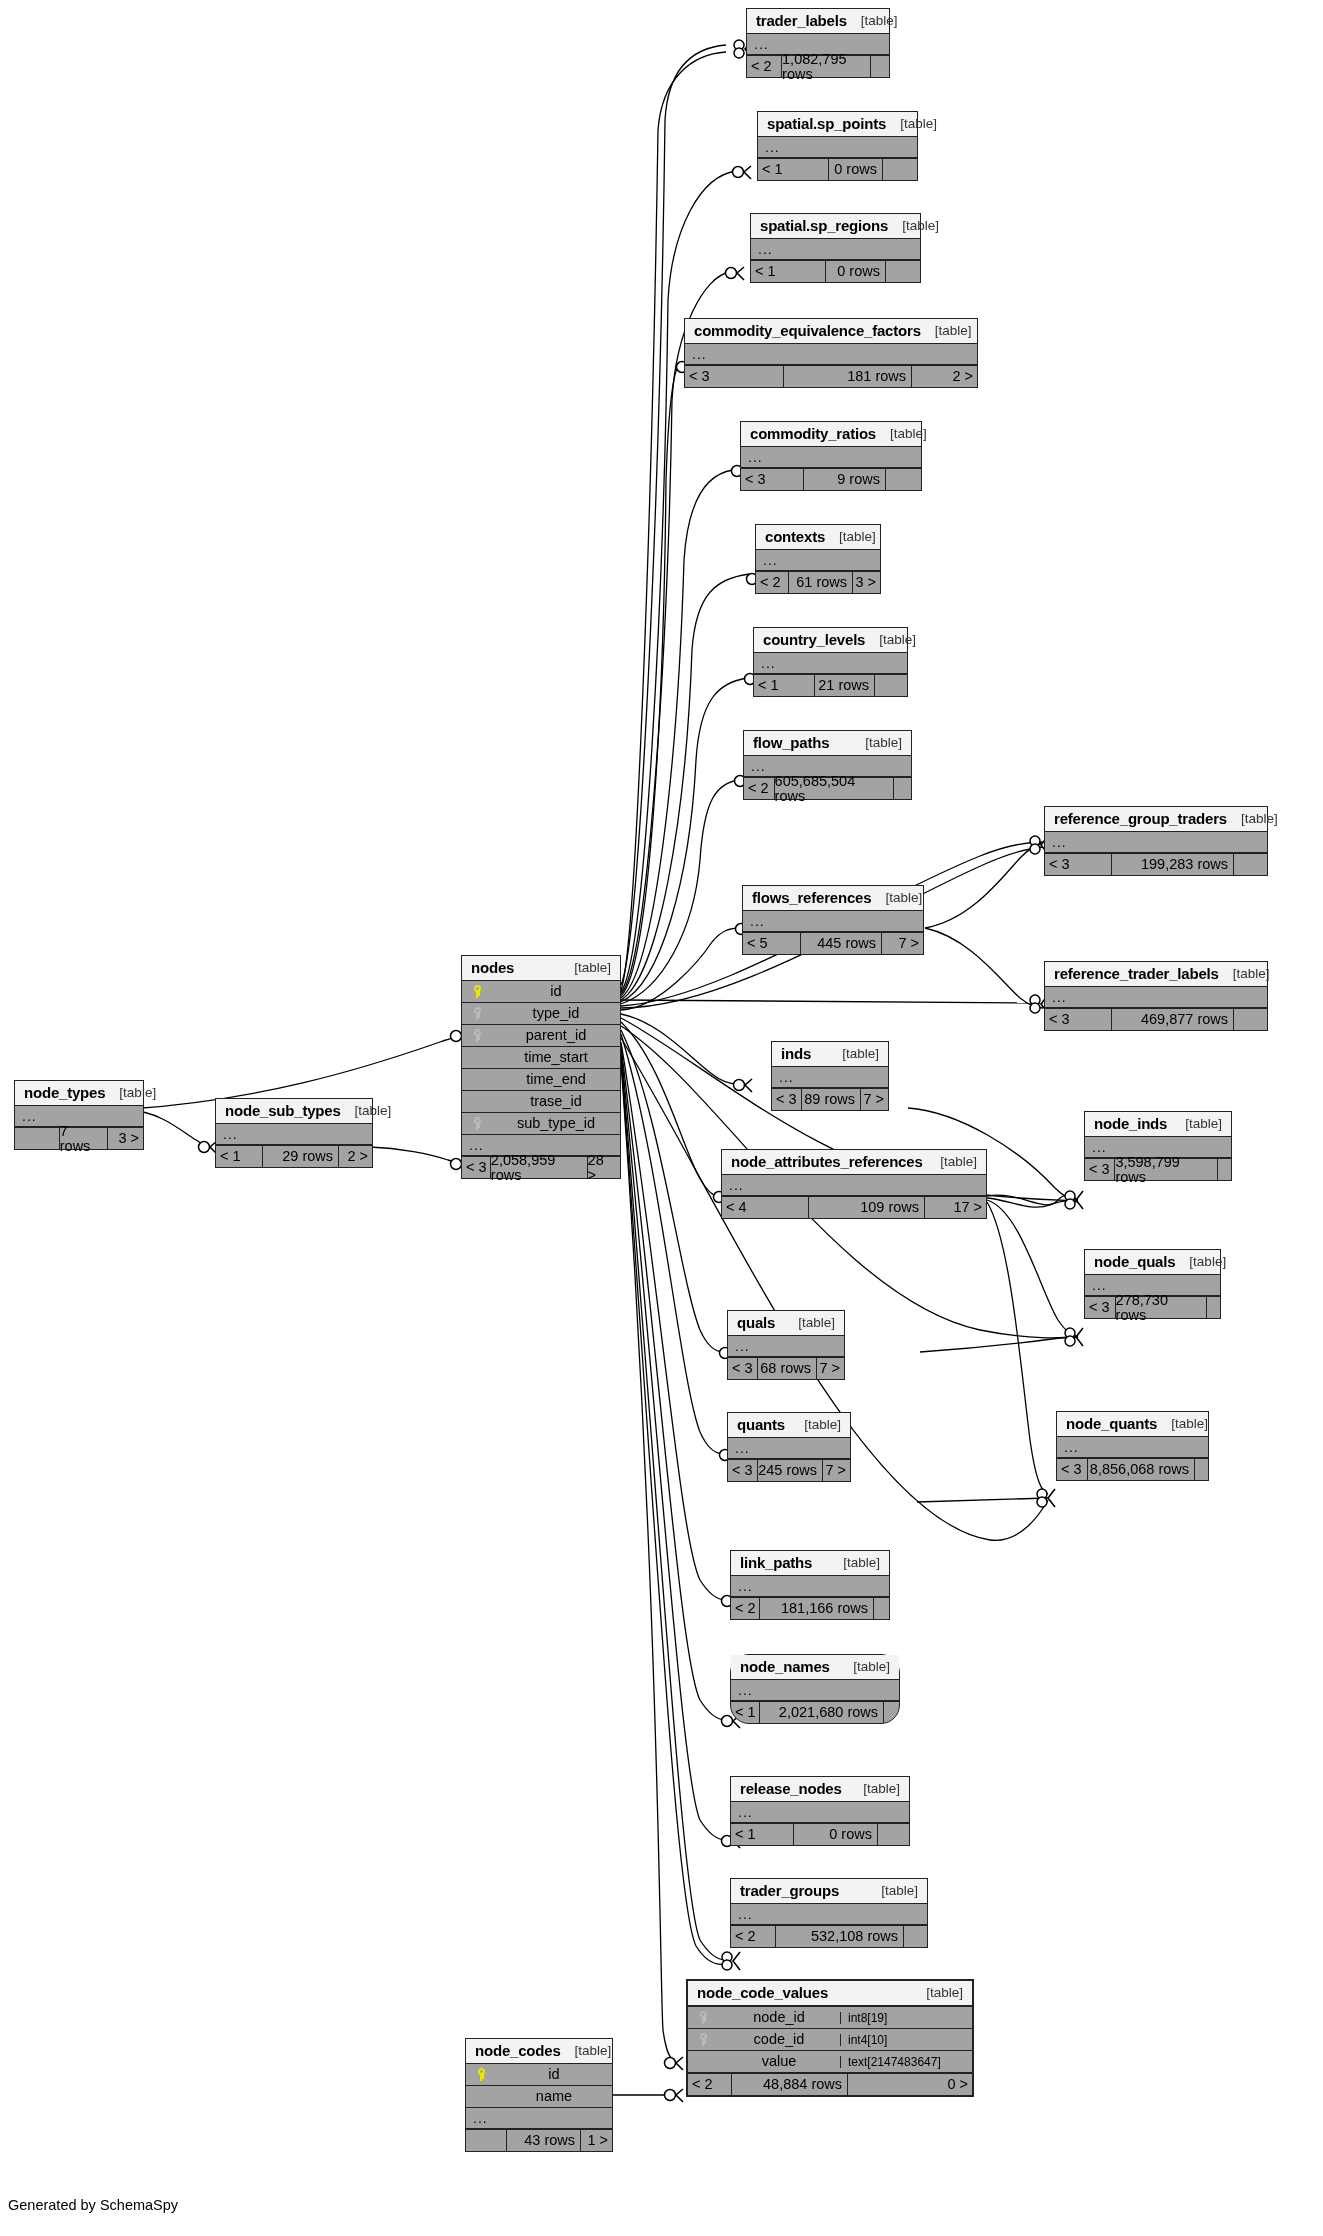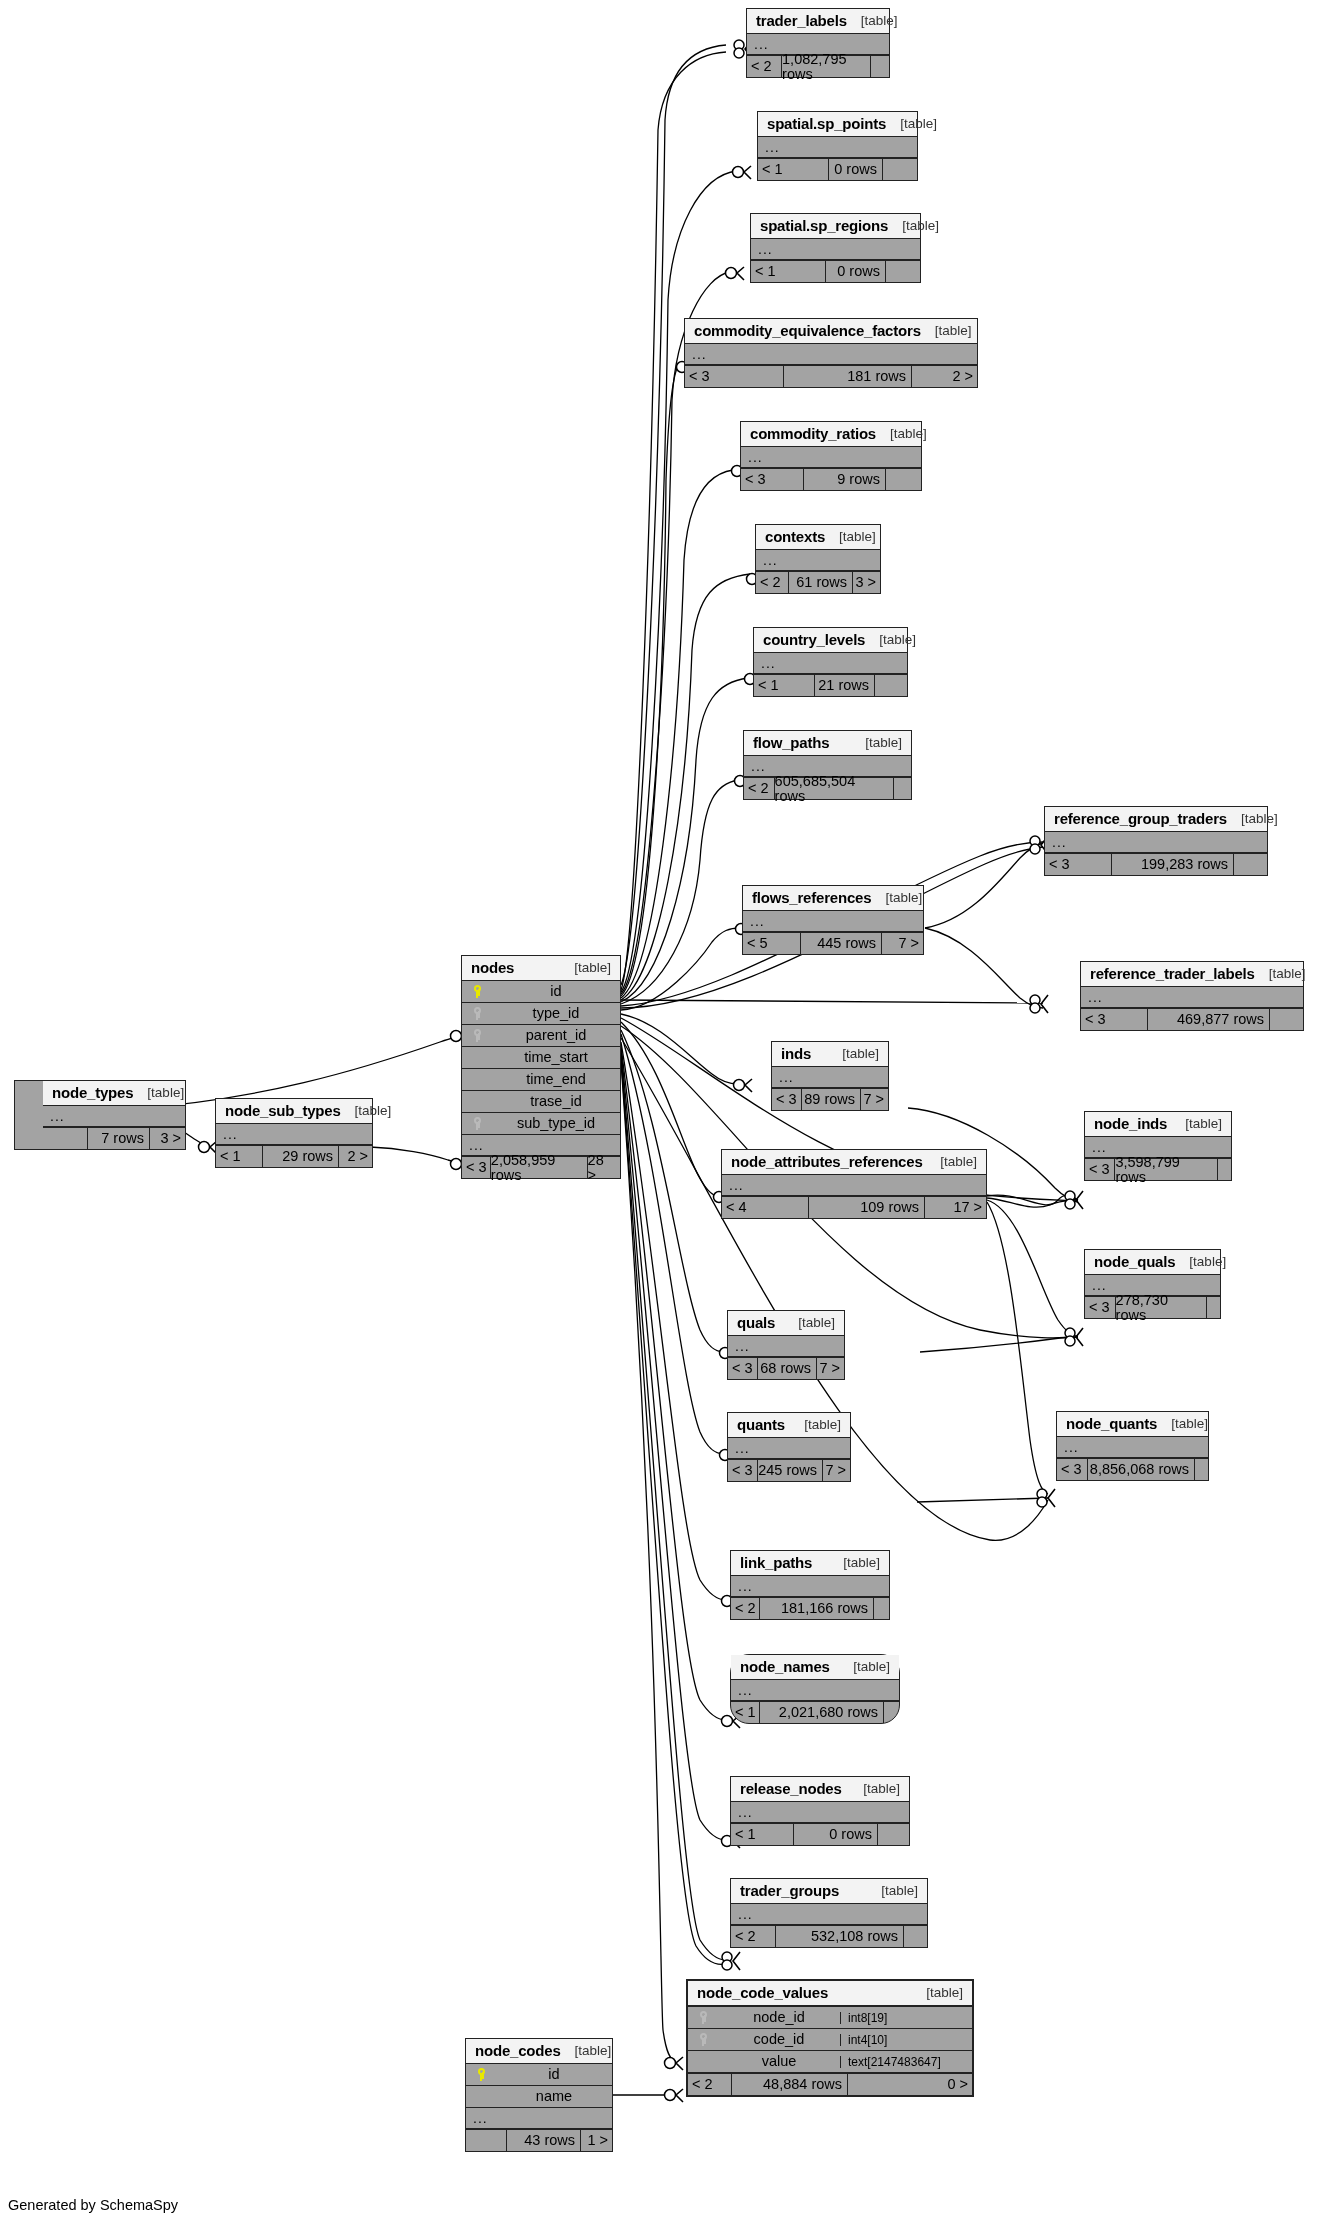--- a/index.html
+++ b/index.html
@@ -500,21 +500,21 @@
     <div class="ellipsisrow">
       <span class="ellipsis">...</span>
     </div>
     <div class="foot">
       <span class="f fl" style="width:57px">&lt; 5</span>
       <span class="f fc">445 rows</span>
       <span class="f fr" style="width:42px">7 &gt;</span>
     </div>
   </div>
 
-  <div class="tbl" style="left:1044px; top:961px; width:224px;margin-left:36px;">
+  <div class="tbl" style="left:1044px; top:961px; width:224px;">
     <div class="hdr">
       <span class="tname">reference_trader_labels</span>
       <span class="ttag">[table]</span>
     </div>
     <div class="ellipsisrow">
       <span class="ellipsis">...</span>
     </div>
     <div class="foot">
       <span class="f fl" style="width:66px">&lt; 3</span>
       <span class="f fc">469,877 rows</span>
@@ -566,21 +566,21 @@
     <div class="ellipsisrow">
       <span class="ellipsis">...</span>
     </div>
     <div class="foot">
       <span class="f fl" style="width:30px">&lt; 3</span>
       <span class="f fc">2,058,959 rows</span>
       <span class="f fr" style="width:36px">28 &gt;</span>
     </div>
   </div>
 
-  <div class="tbl" style="left:14px; top:1080px; width:172px;padding-left:28px;">
+  <div class="tbl" style="left:14px; top:1080px; width:130px;">
     <div class="hdr">
       <span class="tname">node_types</span>
       <span class="ttag">[table]</span>
     </div>
     <div class="ellipsisrow">
       <span class="ellipsis">...</span>
     </div>
     <div class="foot">
       <span class="f fl" style="width:44px"></span>
       <span class="f fc">7 rows</span>

